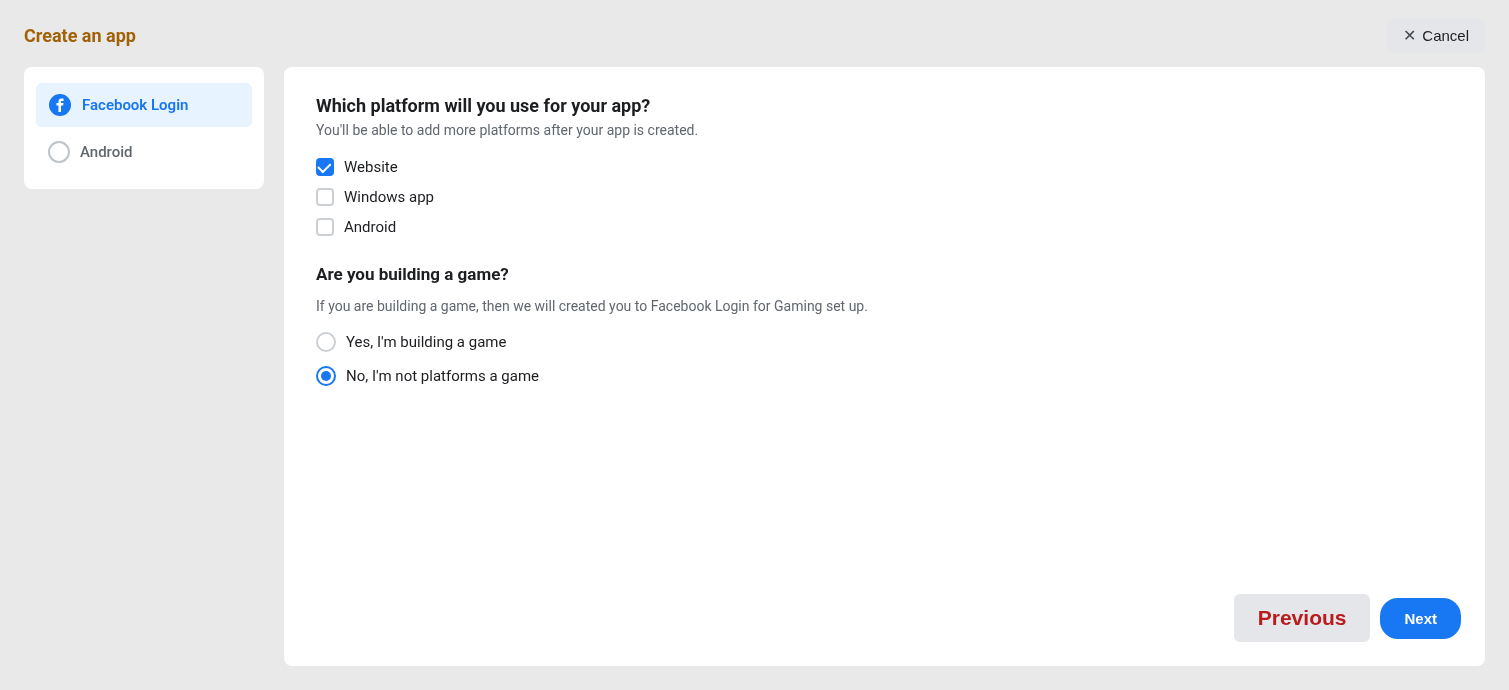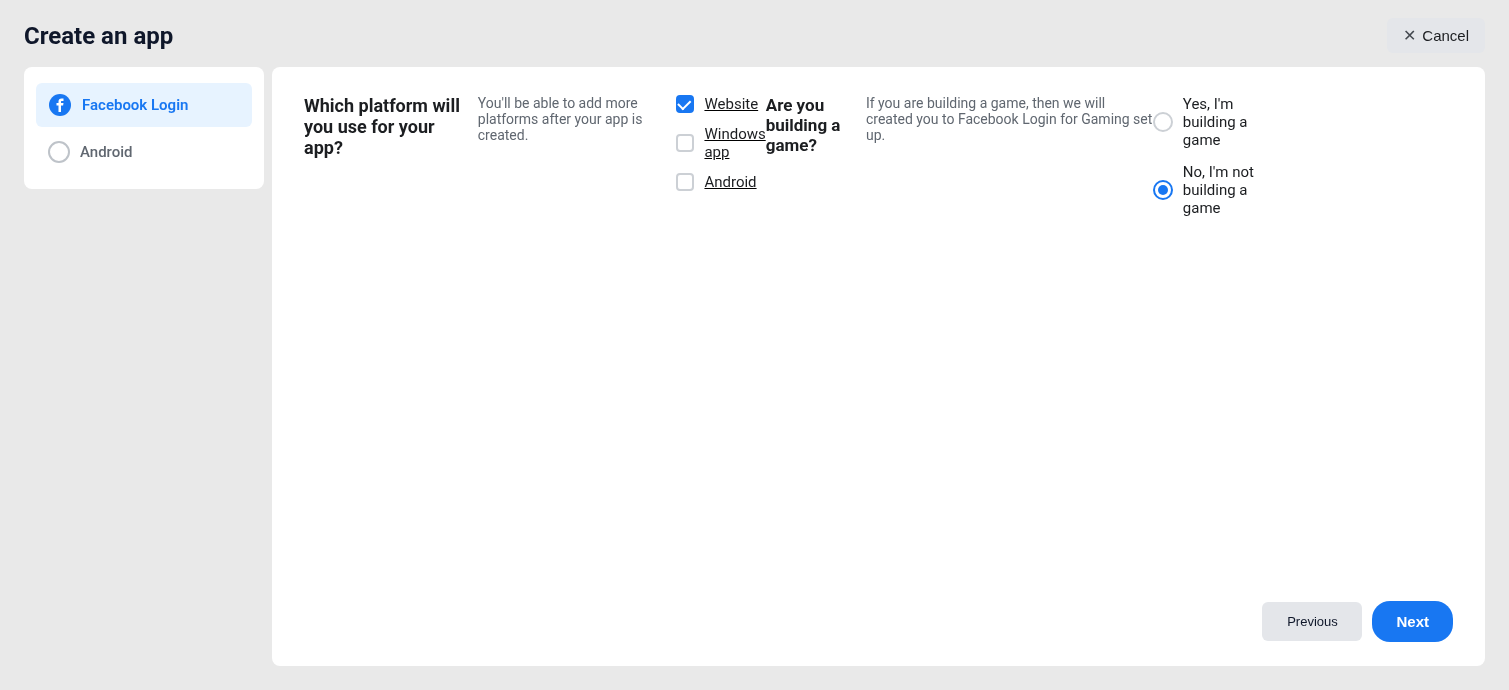--- a/index.html
+++ b/index.html
@@ -14,23 +14,23 @@
 
     .page-header {
       display: flex;
       justify-content: space-between;
       align-items: center;
       padding: 18px 24px 14px 24px;
       background: #e9e9e9;
     }
 
     .page-title {
-      font-size: 24px;
+      font-size: 18px;
       font-weight: 700;
-      color: #0f172a;
+      color: #a16207;
     }
 
     .cancel-button {
       display: flex;
       align-items: center;
       gap: 6px;
       background: #e4e6ea;
       border: none;
       border-radius: 6px;
       padding: 8px 16px;
@@ -41,21 +41,21 @@
     }
 
     .cancel-x {
       font-size: 16px;
       color: #444950;
     }
 
     .main-content {
       display: flex;
       flex-direction: row;
-      gap: 8px;
+      gap: 20px;
       padding: 0 24px 24px 24px;
       flex: 1;
       justify-content: flex-end;
     }
 
     .sidebar {
       background: #fff;
       border-radius: 8px;
       width: 240px;
       min-width: 240px;
@@ -101,23 +101,23 @@
       height: 22px;
       border-radius: 50%;
       border: 2px solid #bec3c9;
       flex-shrink: 0;
     }
 
     .main-panel {
       background: #fff;
       border-radius: 8px;
       flex: 1;
-      padding: 28px 32px 24px 32px;
-      display: flex;
-      flex-direction: row;
+      padding: 28px 24px 24px 32px;
+      display: flex;
+      flex-direction: column;
       position: relative;
     }
 
     .section-title {
       font-size: 18px;
       font-weight: 700;
       color: #1c1e21;
       margin-bottom: 6px;
     }
 
@@ -125,21 +125,20 @@
       font-size: 14px;
       color: #606770;
       margin-bottom: 20px;
     }
 
     .platform-list {
       display: flex;
       flex-direction: column;
       gap: 12px;
       margin-bottom: 28px;
-      text-decoration: underline;
     }
 
     .checkbox-item {
       display: flex;
       align-items: center;
       gap: 10px;
       cursor: pointer;
     }
 
     .checkbox-item label {
@@ -242,23 +241,23 @@
       gap: 10px;
       margin-top: auto;
       padding-top: 32px;
     }
 
     .previous-button {
       background: #e4e6ea;
       border: none;
       border-radius: 6px;
       padding: 12px 24px;
-      font-size: 13px;
-      font-weight: 400;
-      color: #0f172a;
+      font-size: 21px;
+      font-weight: 700;
+      color: #b91c1c;
       cursor: pointer;
       min-width: 100px;
     }
 
     .next-button {
       background: #1877f2;
       border: none;
       border-radius: 18px;
       padding: 12px 24px;
       font-size: 15px;
@@ -318,21 +317,21 @@
     <h2 class="game-section-title">Are you building a game?</h2>
     <p class="game-section-subtitle">If you are building a game, then we will created you to Facebook Login for Gaming set up.</p>
 
     <div class="radio-list">
       <div class="radio-item">
         <div class="custom-radio"></div>
         <label>Yes, I'm building a game</label>
       </div>
       <div class="radio-item">
         <div class="custom-radio selected"></div>
-        <label>No, I'm not building a game</label>
+        <label>No, I'm not platforms a game</label>
       </div>
     </div>
 
     <div class="button-row">
       <button class="previous-button">Previous</button>
       <button class="next-button">Next</button>
     </div>
   </div>
 </div>
 

